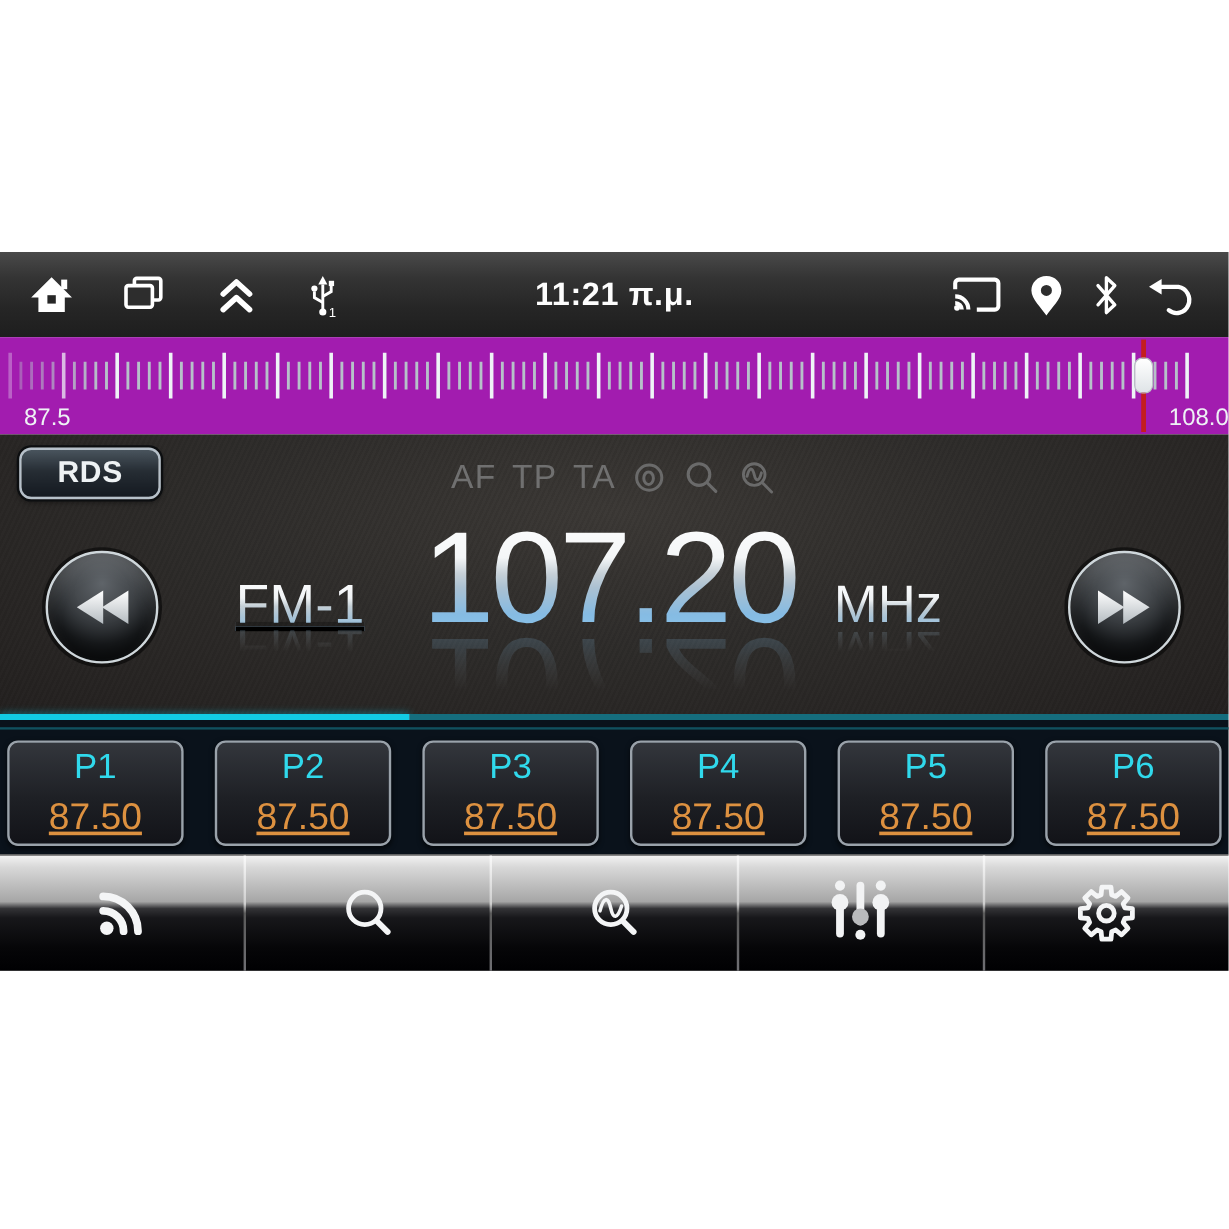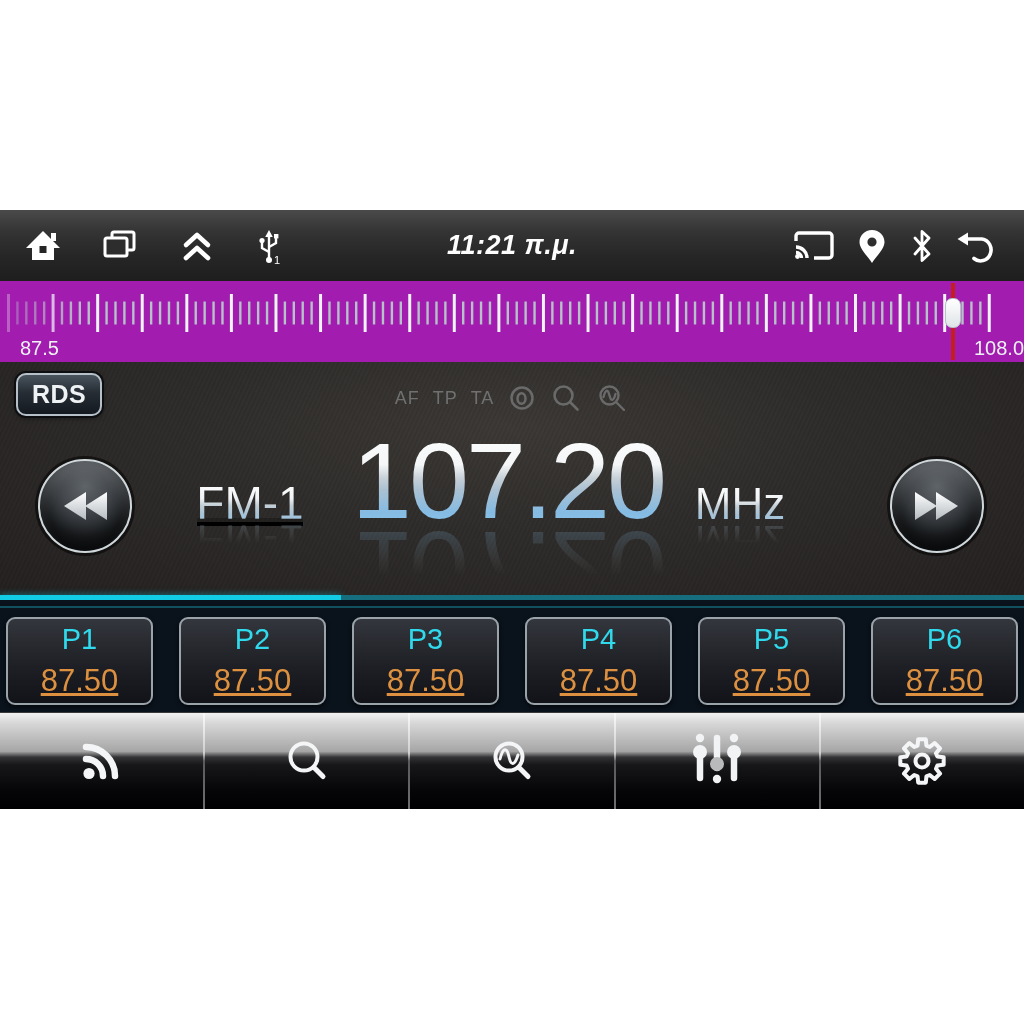--- a/index.html
+++ b/index.html
@@ -6,44 +6,44 @@
   .page{position:relative;width:1024px;height:1024px;background:#ffffff;overflow:hidden;
         font-family:"Liberation Sans", sans-serif;}
   .unit{position:absolute;left:0;top:210px;width:1024px;height:599px;}
 
   
   .statusbar{position:absolute;left:0;top:0;width:1024px;height:71px;
     background:linear-gradient(180deg,#4a4a4a 0%,#343434 30%,#262626 65%,#1e1e1e 100%);}
   .sb-left{position:absolute;left:24px;top:0;height:71px;display:flex;align-items:center;gap:38px;}
   .sb-right{position:absolute;right:22px;top:0;height:71px;display:flex;align-items:center;gap:20px;}
   .sb-time{position:absolute;left:0;top:0;width:1024px;height:71px;display:flex;
-    align-items:center;justify-content:center;color:#fdfdfd;font-size:27px;font-weight:600;letter-spacing:.5px;font-style:italic;}
+    align-items:center;justify-content:center;color:#fdfdfd;font-size:27px;font-weight:600;letter-spacing:.5px;}
   .sb-ic{display:flex;align-items:center;justify-content:center;}
 
   
   .scale{position:absolute;left:0;top:71px;width:1024px;height:81px;background:#a21caf;}
   .scale svg{position:absolute;left:0;top:7px;}
   .scale-label{position:absolute;top:56px;color:#eef2f5;font-size:20px;}
   .lab-min{left:20px;}
   .lab-max{left:974px;}
   .pointer-line{position:absolute;left:951px;top:2px;width:4px;height:77px;background:#c41e1e;}
   .pointer-knob{position:absolute;left:945px;top:17px;width:16px;height:30px;border-radius:7px;
     background:linear-gradient(180deg,#ffffff,#dfe4e7);border:1px solid #b9c1c6;box-sizing:border-box;}
 
   
   .main{position:absolute;left:0;top:152px;width:1024px;height:233px;
     background:
       repeating-linear-gradient(115deg, rgba(255,255,255,0.015) 0 2px, rgba(0,0,0,0.012) 2px 4px),
       radial-gradient(ellipse at 50% 28%, #3a3734 0%, #2d2b29 45%, #221f1e 100%);}
-  .rds{position:absolute;left:16px;top:11px;padding:5px 14px;border:2px solid #b6c0c9;border-radius:10px;
+  .rds{position:absolute;left:16px;top:11px;padding:5px 30px;border:2px solid #b6c0c9;border-radius:10px;
     background:linear-gradient(180deg,#49545d 0%,#262d34 45%,#141920 100%);
     color:#eef2f4;font-size:25px;font-weight:bold;letter-spacing:.5px;
     box-shadow:0 0 0 2px #0c0e10, 0 2px 5px rgba(0,0,0,.5);}
   .flags{position:absolute;left:0;top:20px;width:1024px;display:flex;align-items:center;
-    justify-content:center;gap:13px;color:#707070;font-size:18px;}
+    justify-content:center;gap:13px;color:#707070;font-size:28px;}
   .flags .fl{letter-spacing:1px;}
   .seek{position:absolute;width:94px;height:94px;border-radius:50%;box-sizing:border-box;
     border:2px solid #cfd7db;
     background:radial-gradient(circle at 50% 28%, #5f6469 0%, #43474b 32%, #1f2225 64%, #0b0d0f 100%);
     box-shadow:0 0 0 3px rgba(5,5,5,.6), inset 0 10px 14px rgba(255,255,255,.15), inset 0 -14px 18px rgba(0,0,0,.6);
     display:flex;align-items:center;justify-content:center;cursor:pointer;}
   .seek-left{left:38px;top:97px;}
   .seek-right{left:890px;top:97px;}
 
   .grp{position:absolute;text-align:center;}

